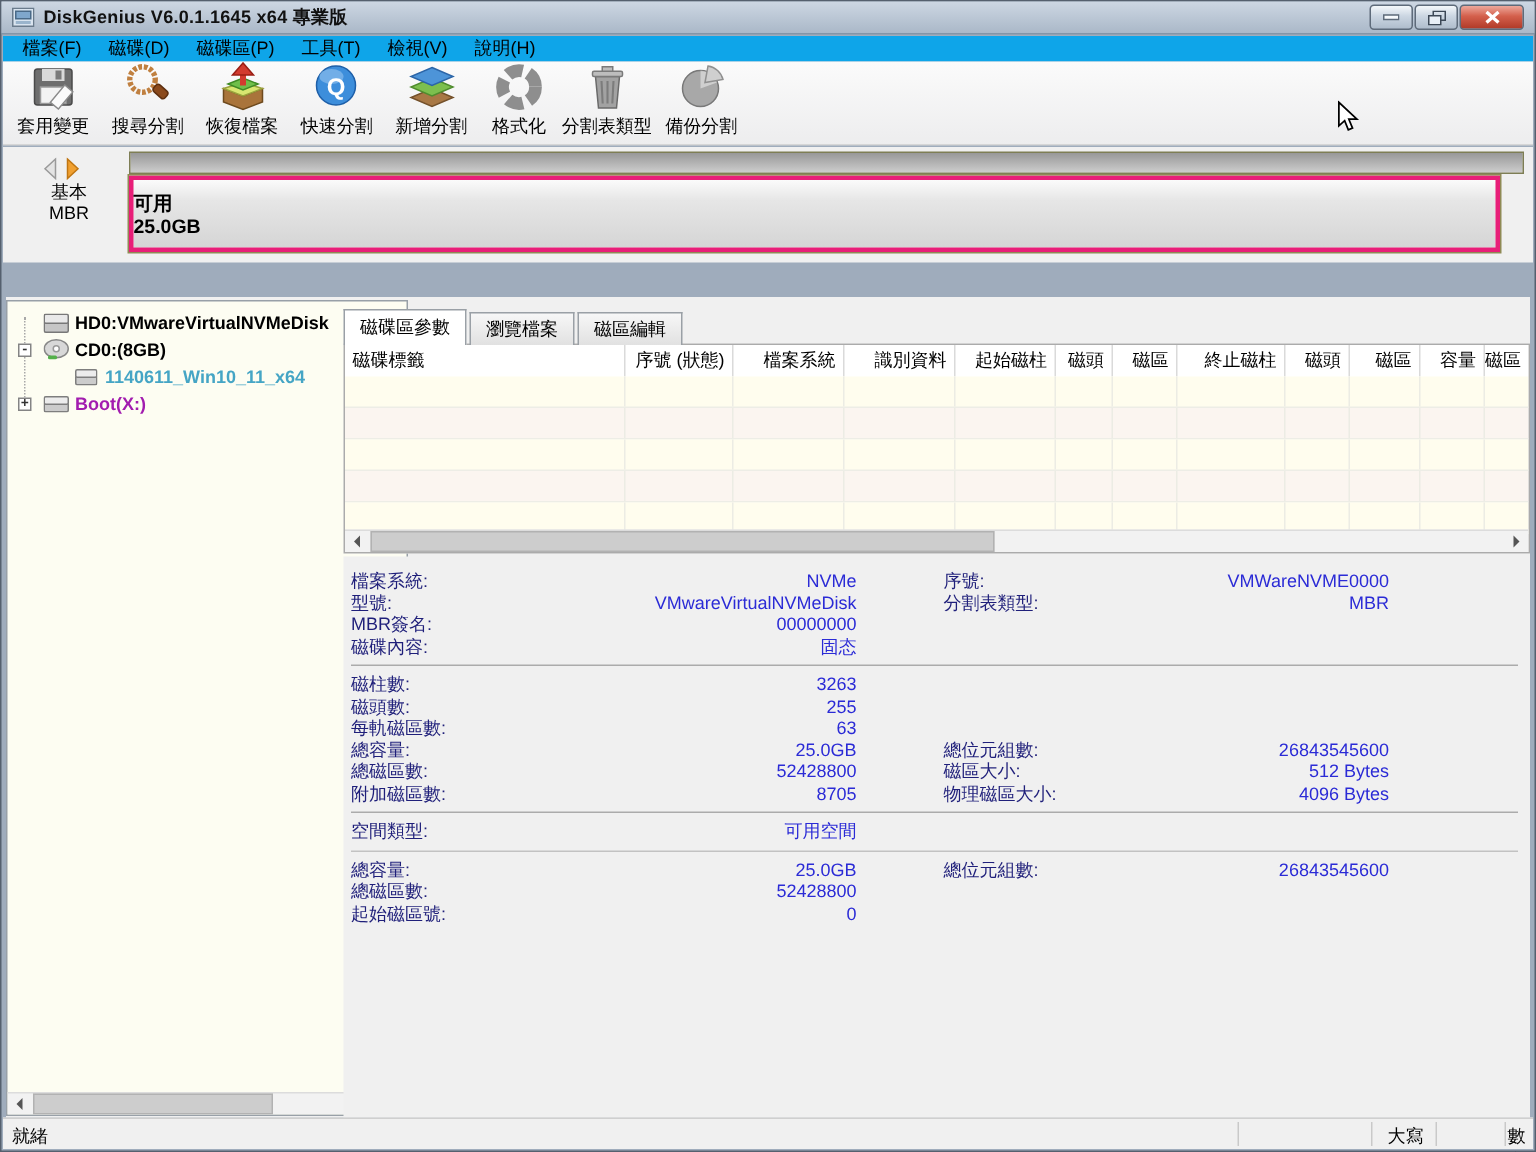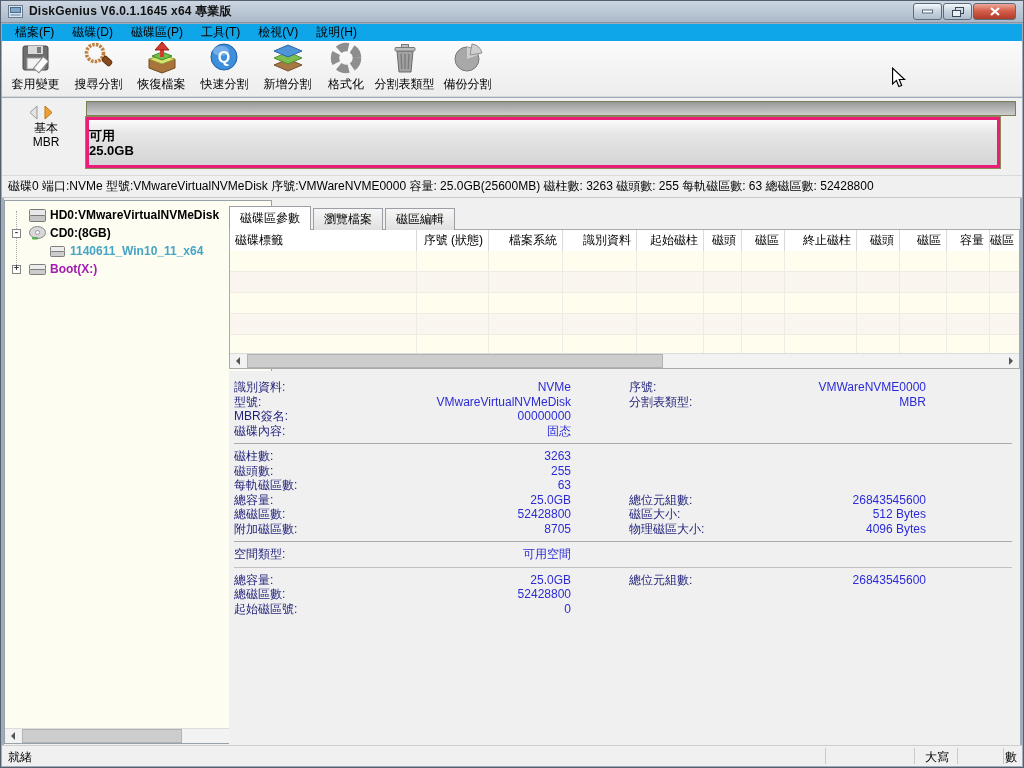--- a/index.html
+++ b/index.html
@@ -250,23 +250,20 @@
       <div>基本</div>
       <div>MBR</div>
     </div>
     <div id="disk-strip"></div>
     <div id="partition-box" style="border-color: rgb(232, 30, 120);">
       <div>可用</div>
       <div>25.0GB</div>
     </div>
   </div>
 
-  <div id="infobar">
-    <span>磁碟0 端口:NVMe 型號:VMwareVirtualNVMeDisk 序號:VMWareNVME0000 容量: 25.0GB(25600MB) 磁柱數: 3263 磁頭數: 255 每軌磁區數: 63 總磁區數: 52428800</span>
-  </div>
 
   <div id="main">
 
     <div id="tree-panel">
       <div id="tree-items">
         <div class="tree-connector"></div>
         <div class="tree-row">
           <svg class="tree-icon" width="17" height="13" viewBox="0 0 17 13">
             <rect x="0.5" y="5.5" width="16" height="7" rx="1" fill="#C6C6C6" stroke="#787878"></rect>
             <rect x="0.5" y="0.5" width="16" height="6" rx="1" fill="#E9E9E9" stroke="#787878"></rect>
@@ -408,21 +405,21 @@
           </div>
         <div class="scroll-thumb" style="left:17px; width:416px;"></div>
         <div class="scroll-arrow right">
             <span class="tri-right"></span>
           </div>
       </div>
     </div>
 
     <div id="details">
       <div class="drow">
-        <span class="dl" style="color: rgb(31, 31, 122);">識別資料:</span>
+        <span class="dl" style="color: rgb(31, 31, 122);">檔案系統:</span>
         <span class="dv" style="color: rgb(43, 43, 214);">NVMe</span>
         <span></span>
         <span class="dl2" style="color: rgb(31, 31, 122);">序號:</span>
         <span class="dv2" style="color: rgb(43, 43, 214);">VMWareNVME0000</span>
       </div>
       <div class="drow">
         <span class="dl" style="color: rgb(31, 31, 122);">型號:</span>
         <span class="dv" style="color: rgb(43, 43, 214);">VMwareVirtualNVMeDisk</span>
         <span></span>
         <span class="dl2" style="color: rgb(31, 31, 122);">分割表類型:</span>

